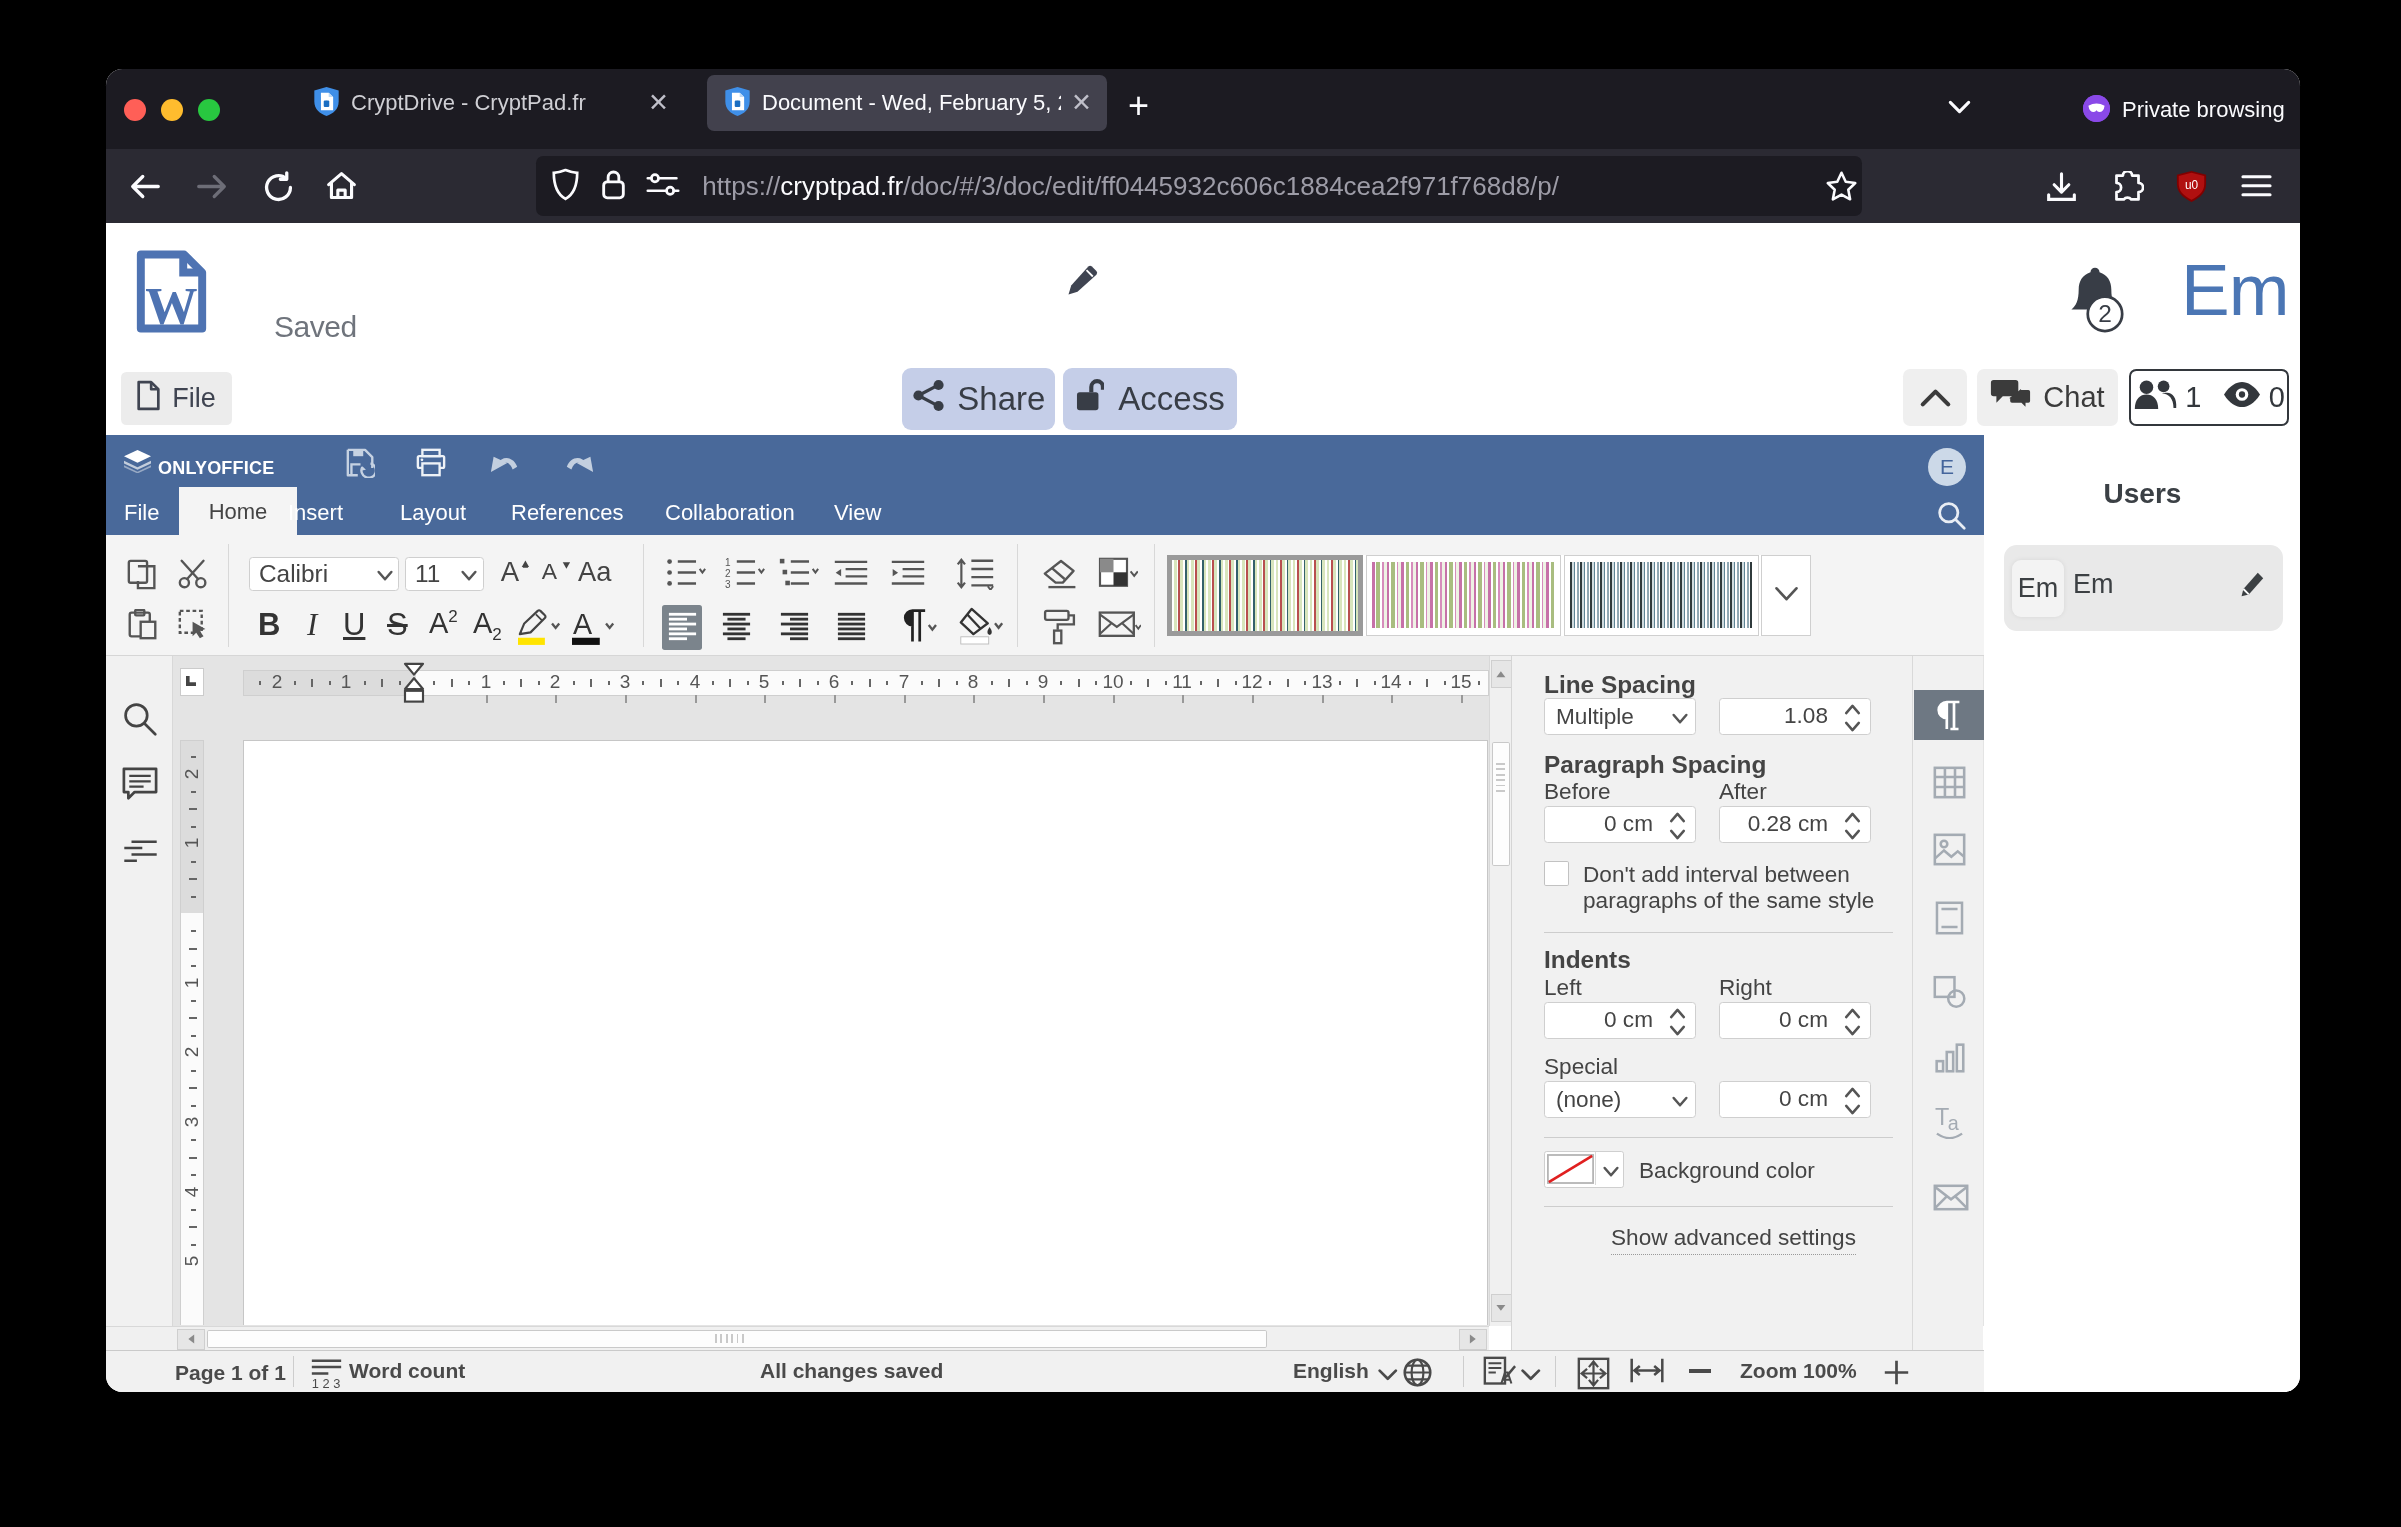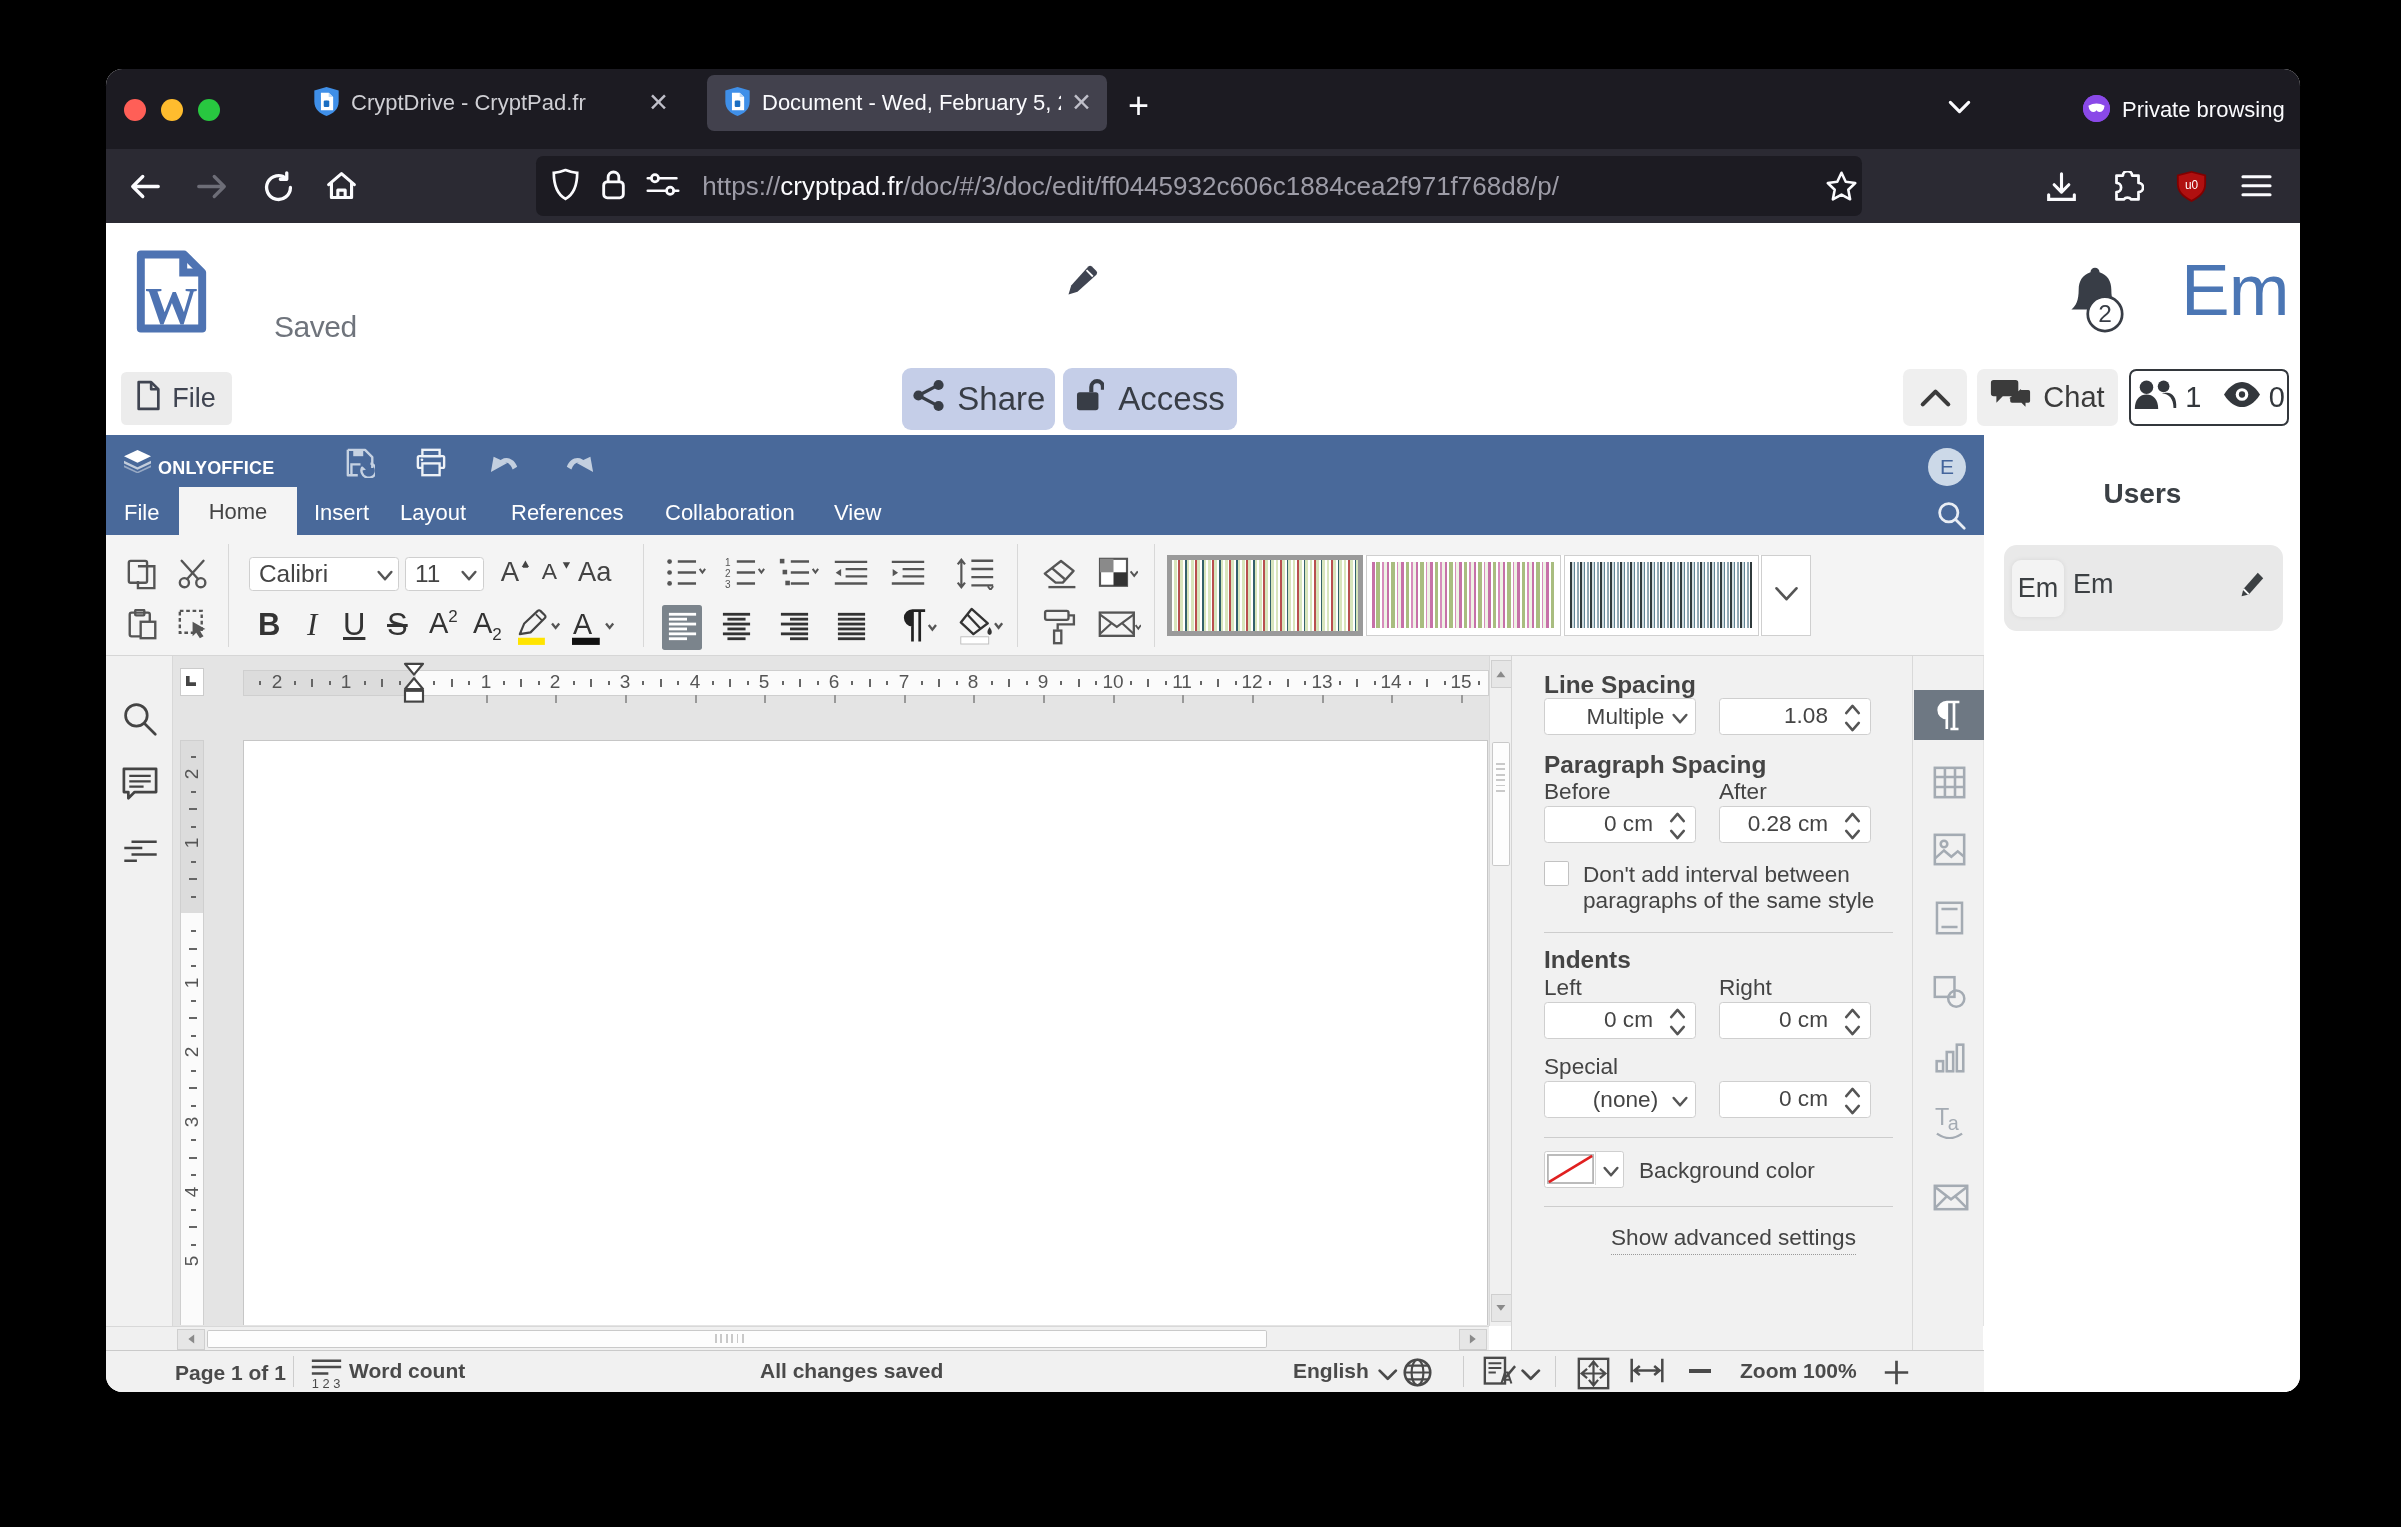--- a/index.html
+++ b/index.html
@@ -50,21 +50,21 @@
   .leftstrip { left:0; top:0; width:67px; height:670px; background:#f1f1f1;
     border-right:0.9px solid #d8d8d8; }
   .page { left:137px; top:84px; width:1245px; height:585px; background:#fff;
     border:0.9px solid #c6c6c6; border-bottom:none; }
   
   .rpanel { left:1405px; top:587px; width:401px; height:694px; background:#f1f1f1;
     border-left:0.9px solid #d5d5d5; }
   .ptitle { font-weight:bold; font-size:24.4px; color:#444; }
   .plabel { font-size:22.6px; color:#444; white-space:nowrap; }
   .pinput { background:#fff; border:1.8px solid #cfcfcf; border-radius:3.6px;
-    font-size:22.6px; color:#444;justify-content:center; }
+    font-size:22.6px; color:#444; }
   .iconstrip { left:1806px; top:587px; width:71px; height:694px; background:#f1f1f1;
     border-left:0.9px solid #d9d9d9; }
   
   .statusbar { left:0; top:1281px; width:1878px; height:42px; background:#f1f1f1;
     border-top:1.8px solid #cacaca; color:#444; font-size:21px; }
   
   .sidebar { left:1878px; top:366px; width:317px; height:957px; background:#fff; }
   .flexc { display:flex; align-items:center; justify-content:center; }
   .flexl { display:flex; align-items:center; }
 </style>
@@ -252,21 +252,21 @@
     <span class="ab" style="left:384px;top:18px" id="iundo"><svg width="29" height="21" viewBox="0 0 32 23" fill="none">
           <path d="M1 21 L4 4 L19 11 Z" fill="#c3cfdf"></path>
           <path d="M8 12 C14 2 26 4 30 15 L25 18 C22 10 16 8 12 14 Z" fill="#c3cfdf"></path>
         </svg></span>
     <span class="ab" style="left:459px;top:18px" id="iredo"><svg width="29" height="21" viewBox="0 0 32 23" fill="none">
           <path d="M31 21 L28 4 L13 11 Z" fill="#c3cfdf"></path>
           <path d="M24 12 C18 2 6 4 2 15 L7 18 C10 10 16 8 20 14 Z" fill="#c3cfdf"></path>
         </svg></span>
     <div class="ab menuitem" style="left:18px;top:65px">File</div>
     <div class="ab hometab flexc">Home</div>
-    <div class="ab menuitem" style="left:208px;top:65px">Insert</div>
+    <div class="ab menuitem" style="left:182px;top:65px">Insert</div>
     <div class="ab menuitem" style="left:294px;top:65px">Layout</div>
     <div class="ab menuitem" style="left:405px;top:65px">References</div>
     <div class="ab menuitem" style="left:559px;top:65px">Collaboration</div>
     <div class="ab menuitem" style="left:728px;top:65px">View</div>
     <div class="ab flexc" style="left:1822px;top:12.7px;width:38px;height:38px;border-radius:50%;background:#ccd9e8;color:#44659c;font-size:21px">E</div>
     <span class="ab" style="left:1830px;top:65px" id="isearchw"><svg width="31" height="31" viewBox="0 0 34 34" fill="none">
           <circle cx="14" cy="14" r="10" stroke="#e8edf4" stroke-width="3"></circle>
           <path d="M22 22 L31 31" stroke="#e8edf4" stroke-width="3" stroke-linecap="round"></path>
         </svg></span>
   </div>

